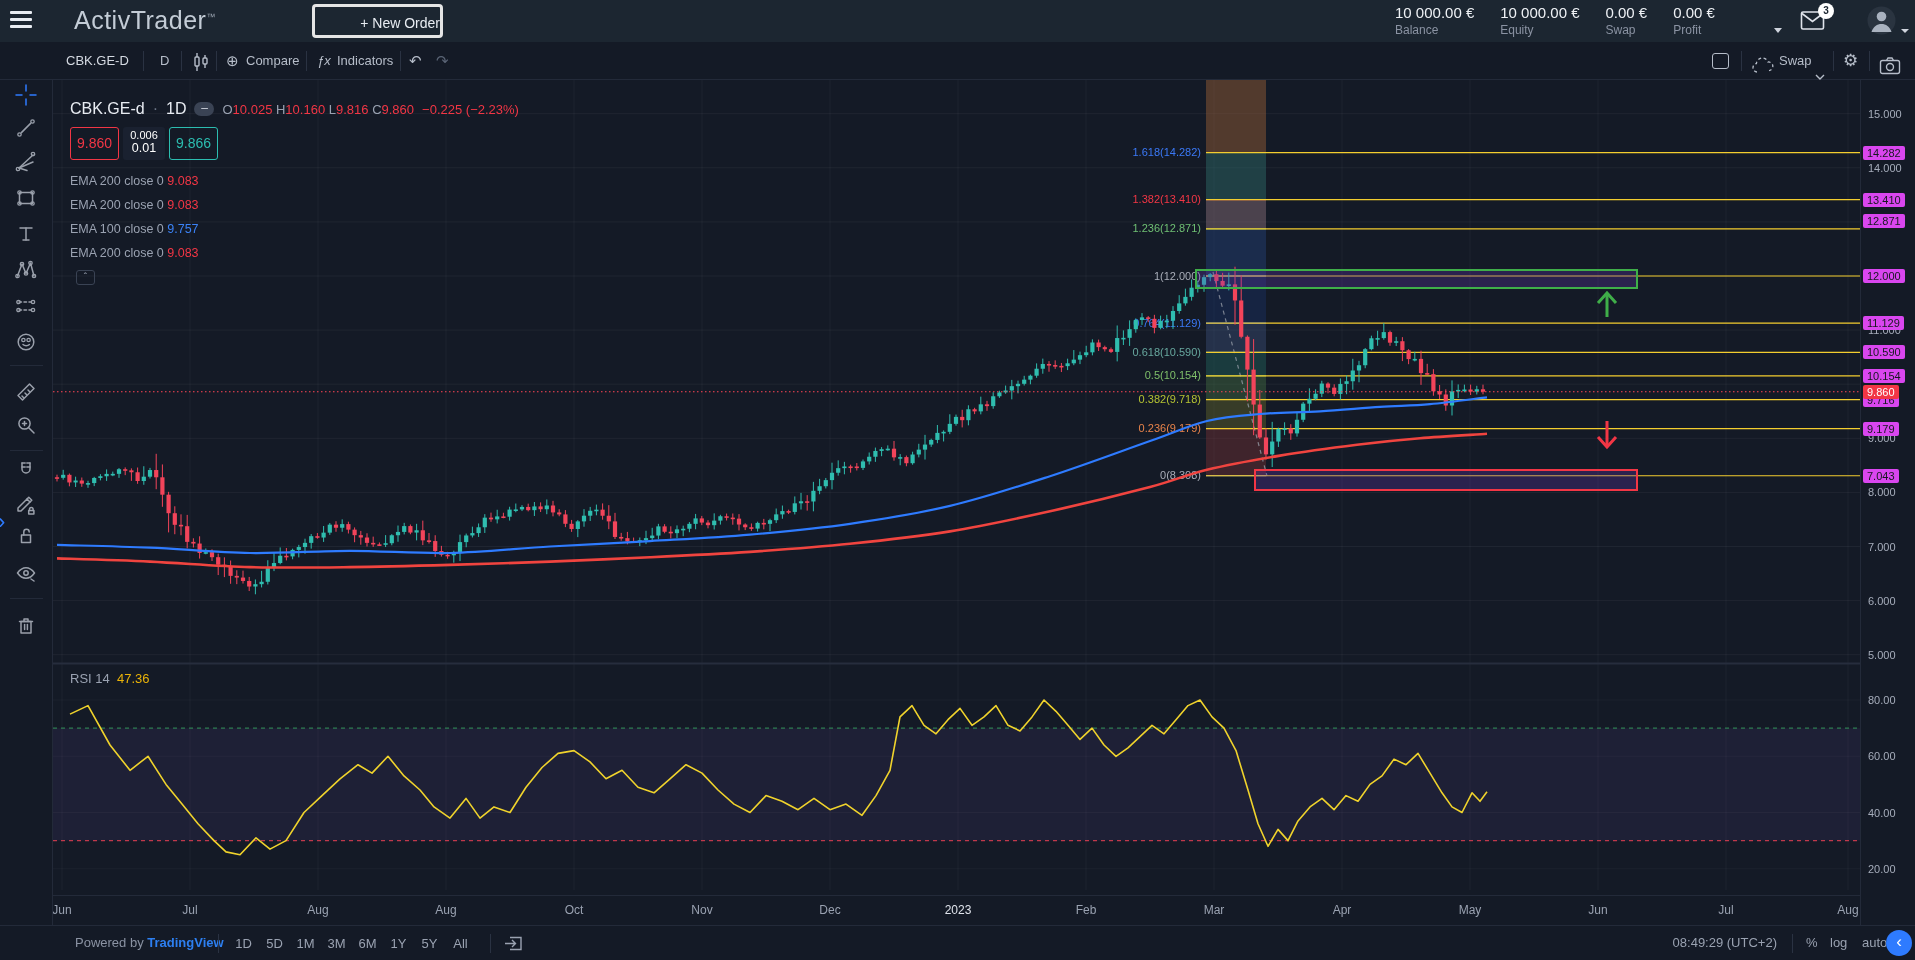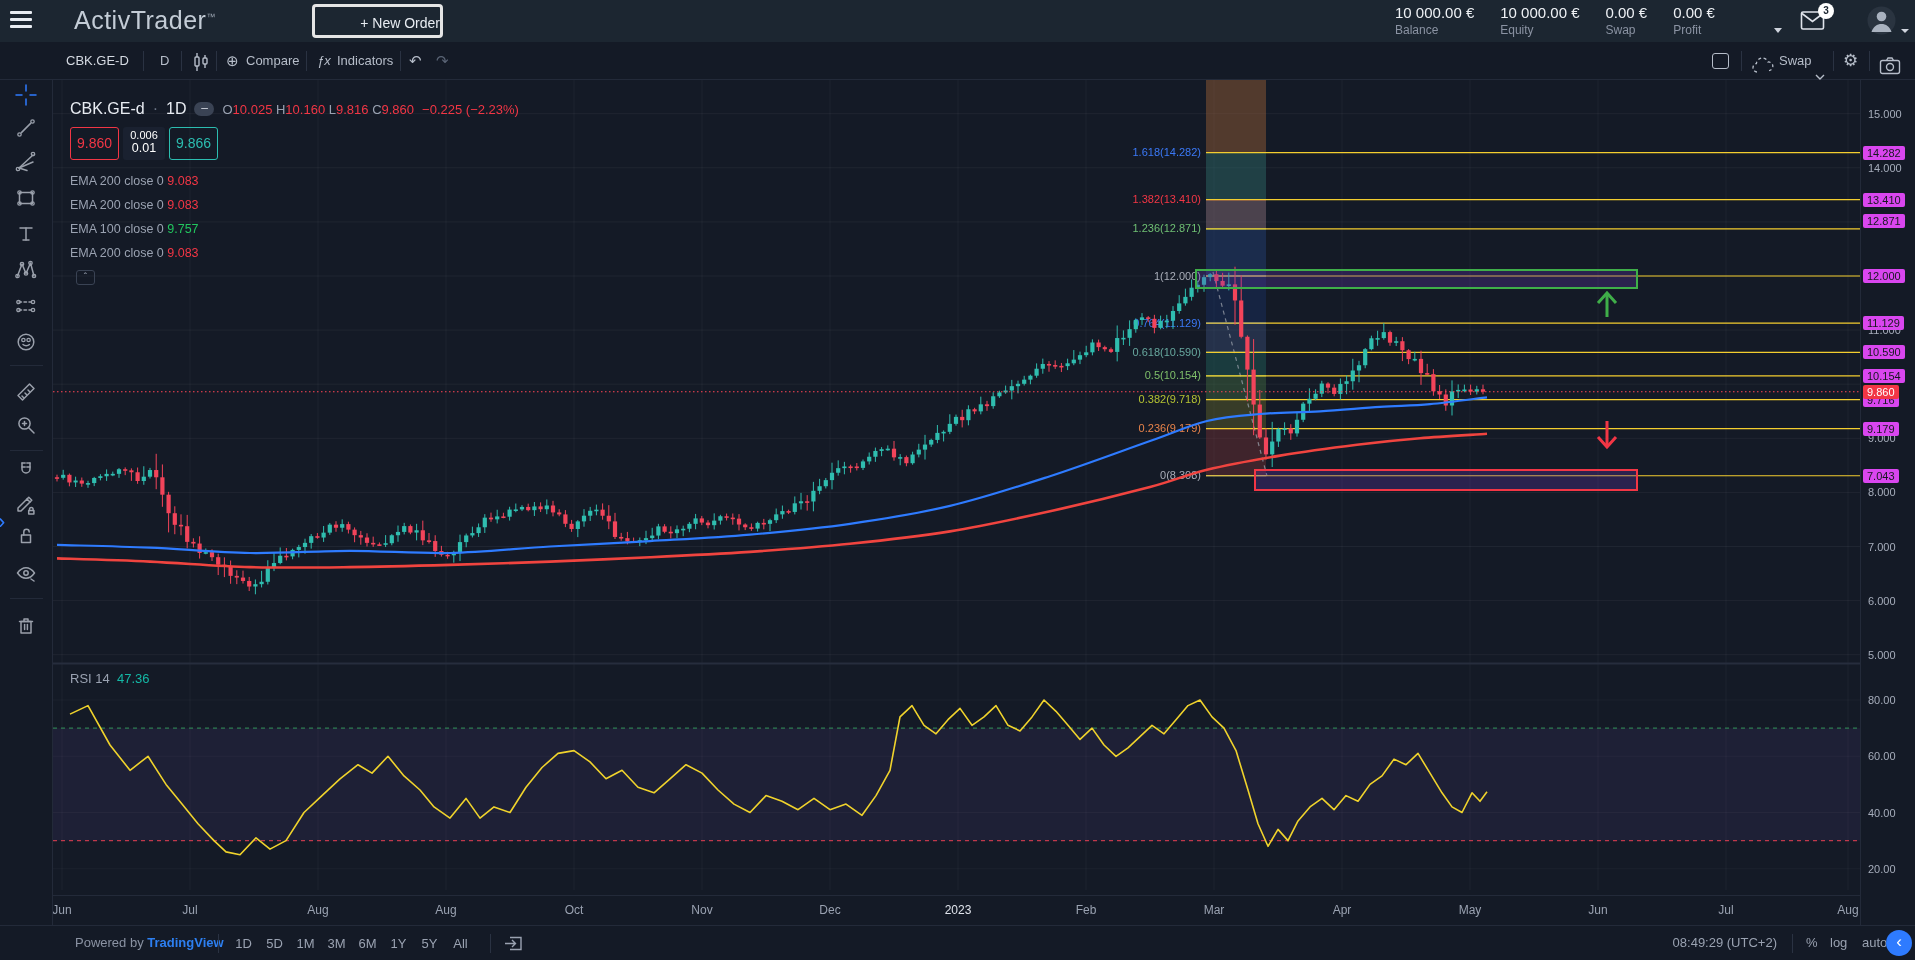--- a/index.html
+++ b/index.html
@@ -48,21 +48,21 @@
   #quote-row { position:absolute; left:0px; top:27px; display:flex; gap:4px; }
   .q-box { height:33px; border-radius:3px; text-align:center; font-size:14px; line-height:31px; }
   #bid-box { width:49px; border:1px solid #f23645; color:#f23645; }
   #ask-box { width:49px; border:1px solid #2cbdb0; color:#2cbdb0; }
   #spread-box { width:42px; background:#1a2130; color:#fff; line-height:normal; font-size:11px; padding-top:2px; }
   #spread-box .s2 { font-size:12.5px; }
   #ema-rows { position:absolute; left:0; top:69px; font-size:12.5px; color:#9aa2b1; }
   .ema-row { height:24px; line-height:24px; white-space:nowrap; }
   #legend-collapse { position:absolute; left:6px; top:170px; width:19px; height:15px; border:1px solid #3a4354; border-radius:3px; color:#9aa2b1; font-size:10px; text-align:center; line-height:13px; cursor:pointer; }
   #rsi-legend { position:absolute; left:70px; top:671px; z-index:3; font-size:13px; color:#9aa2b1; }
-  #rsi-legend .rsi-val { color:#14b8a6; }
+  #rsi-legend .rsi-val { color:#eab308; }
 
   
   #price-axis { position:absolute; left:1860px; top:80px; width:55px; height:845px; border-left:1px solid #232a39; z-index:3; background:#141a26; }
   .ax-lbl { position:absolute; left:7px; transform:translateY(-50%); color:#a6adbb; font-size:11px; }
   .ax-badge { position:absolute; left:2px; transform:translateY(-50%); background:#d946ef; color:#15181e; font-size:11px; padding:1px 4px; border-radius:2px; }
   .ax-badge-red { background:#f23645; color:#fff; }
 
   
   #time-axis { position:absolute; left:0; top:895px; width:1915px; height:30px; border-top:1px solid #232a39; z-index:2; background:#141a26; }
   .t-lbl { position:absolute; top:7px; transform:translateX(-50%); color:#9aa2b1; font-size:12px; }
@@ -901,21 +901,21 @@
       <div class="q-box" id="bid-box">9.860</div>
       <div class="q-box" id="spread-box">
         <div>0.006</div>
           <div class="s2">0.01</div>
       </div>
       <div class="q-box" id="ask-box">9.866</div>
     </div>
     <div id="ema-rows">
         <div class="ema-row"><span>EMA 200 close 0  </span><span style="color: rgb(242, 54, 69);">9.083</span></div>
         <div class="ema-row"><span>EMA 200 close 0  </span><span style="color: rgb(242, 54, 69);">9.083</span></div>
-        <div class="ema-row"><span>EMA 100 close 0  </span><span style="color: #22c55e;">9.757</span></div>
+        <div class="ema-row"><span>EMA 100 close 0  </span><span style="color: #3b82f6;">9.757</span></div>
         <div class="ema-row"><span>EMA 200 close 0  </span><span style="color: rgb(242, 54, 69);">9.083</span></div>
       </div>
     <div id="legend-collapse">ˆ</div>
   </div>
 
   <div id="rsi-legend">
     <span>RSI</span>&nbsp;<span>14</span>&nbsp;&nbsp;<span class="rsi-val">47.36</span>
   </div>
 
   <div id="price-axis">

